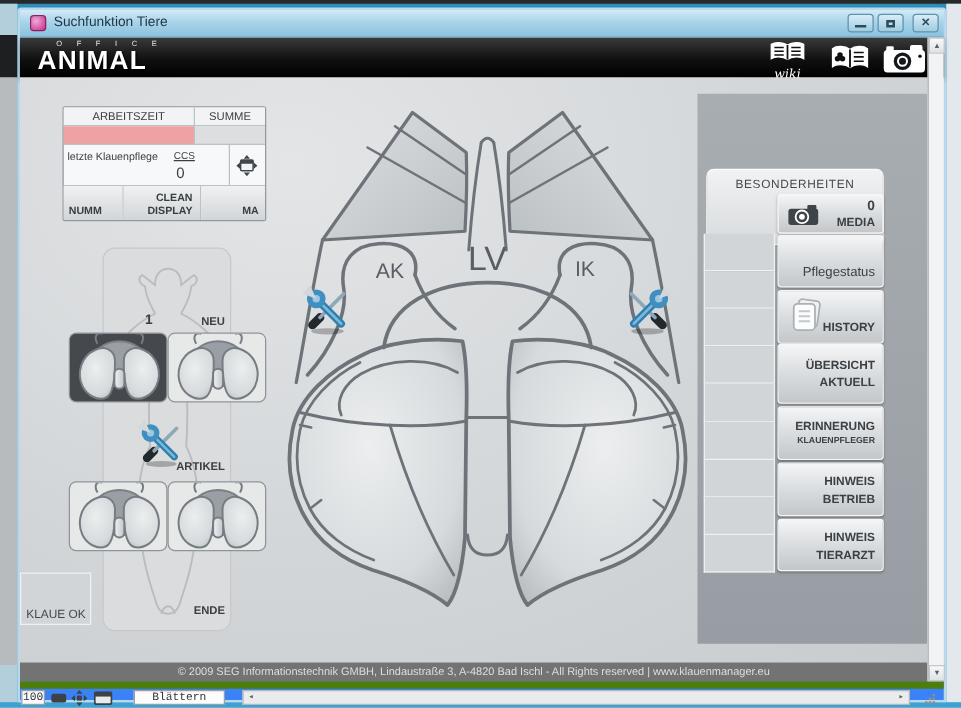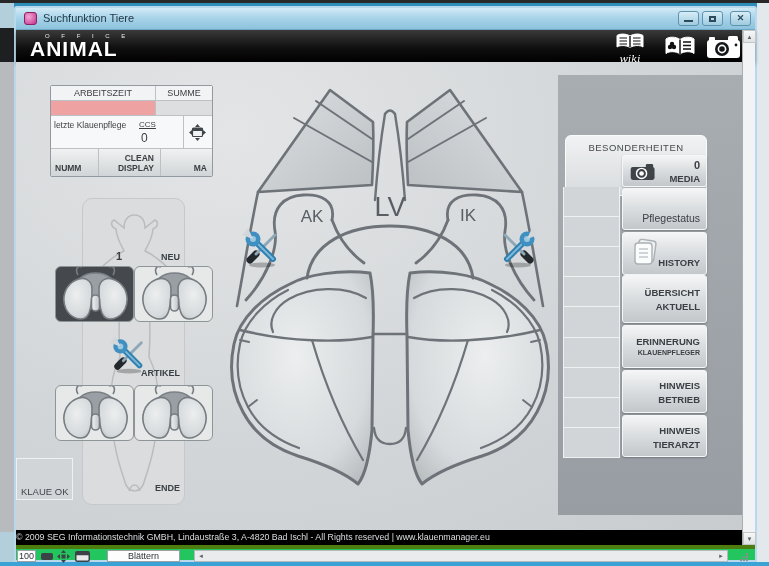--- a/index.html
+++ b/index.html
@@ -79,22 +79,22 @@
   .backdrop{left:542px;top:13px;width:184px;height:440px;background:linear-gradient(to bottom,#a7adb1,#979da2);}
   .beso{left:549px;top:25px;width:142px;height:61px;background:linear-gradient(to bottom,#f0f2f3,#d8dbdd);border:1px solid #fafbfb;border-radius:6px;text-align:center;padding-top:6px;font-size:9.5px;color:#45494d;letter-spacing:.5px;margin-top:48px;}
   .score-cell{position:absolute;left:0;width:57px;background:#d2d5d7;border:1px solid #eef0f1;}
   .score-cell .lab{position:absolute;left:4px;bottom:2px;color:#41464b;}
   .empty-cells{left:547px;top:125px;width:57px;height:271px;display:flex;flex-direction:column;}
   .empty-cells div{flex:1;background:#d2d5d7;border:1px solid #eef0f1;border-top:none;}
   .rbtn{position:absolute;left:606px;width:85px;background:linear-gradient(to bottom,#f4f5f6 0%,#dcdfe1 45%,#c3c7ca 100%);border:1px solid #f5f6f7;border-radius:3px;box-shadow:0 1px 2px rgba(0,0,0,.25);color:#3b4045;}
   .rbtn .l1,.rbtn .l2{position:absolute;right:6px;font-weight:bold;font-size:9.5px;}
 
   
-  .copy{left:0;top:522px;width:726px;height:15px;background:#000000;color:#dcdee0;font-size:8.8px;line-height:15px;}
-  .statusbar{left:0;top:537px;width:739px;height:15px;background:#22c55e;border-top:4px solid #4d7c0f;}
+  .copy{left:0;top:522px;width:726px;height:15px;background:#737373;color:#dcdee0;font-size:8.8px;text-align:center;line-height:15px;}
+  .statusbar{left:0;top:537px;width:739px;height:15px;background:#3b82f6;border-top:6px solid #4d7c0f;font-family:Liberation Mono, monospace;}
   .sb-box{position:absolute;top:1px;height:12px;background:#fdfdfd;border:1px solid #9aa0a4;font-size:9px;color:#2f3438;text-align:center;line-height:11px;}
   .htrack{position:absolute;left:178px;top:1px;width:534px;height:12px;background:#e9ebec;border:1px solid #b5b9bc;}
   .harrow{position:absolute;top:0;width:12px;height:10px;font-size:7px;color:#5a6064;text-align:center;line-height:10px;}
 
   
   .vscroll{left:726px;top:22px;width:13px;height:515px;background:#f2f3f4;border-left:1px solid #a8adb0;}
   .varrow{position:absolute;left:0;width:13px;height:13px;background:linear-gradient(to bottom,#f7f8f8,#dfe2e4);font-size:6px;color:#5a6064;text-align:center;line-height:13px;border:1px solid #c3c7ca;}
 </style>
 </head>
 <body>

